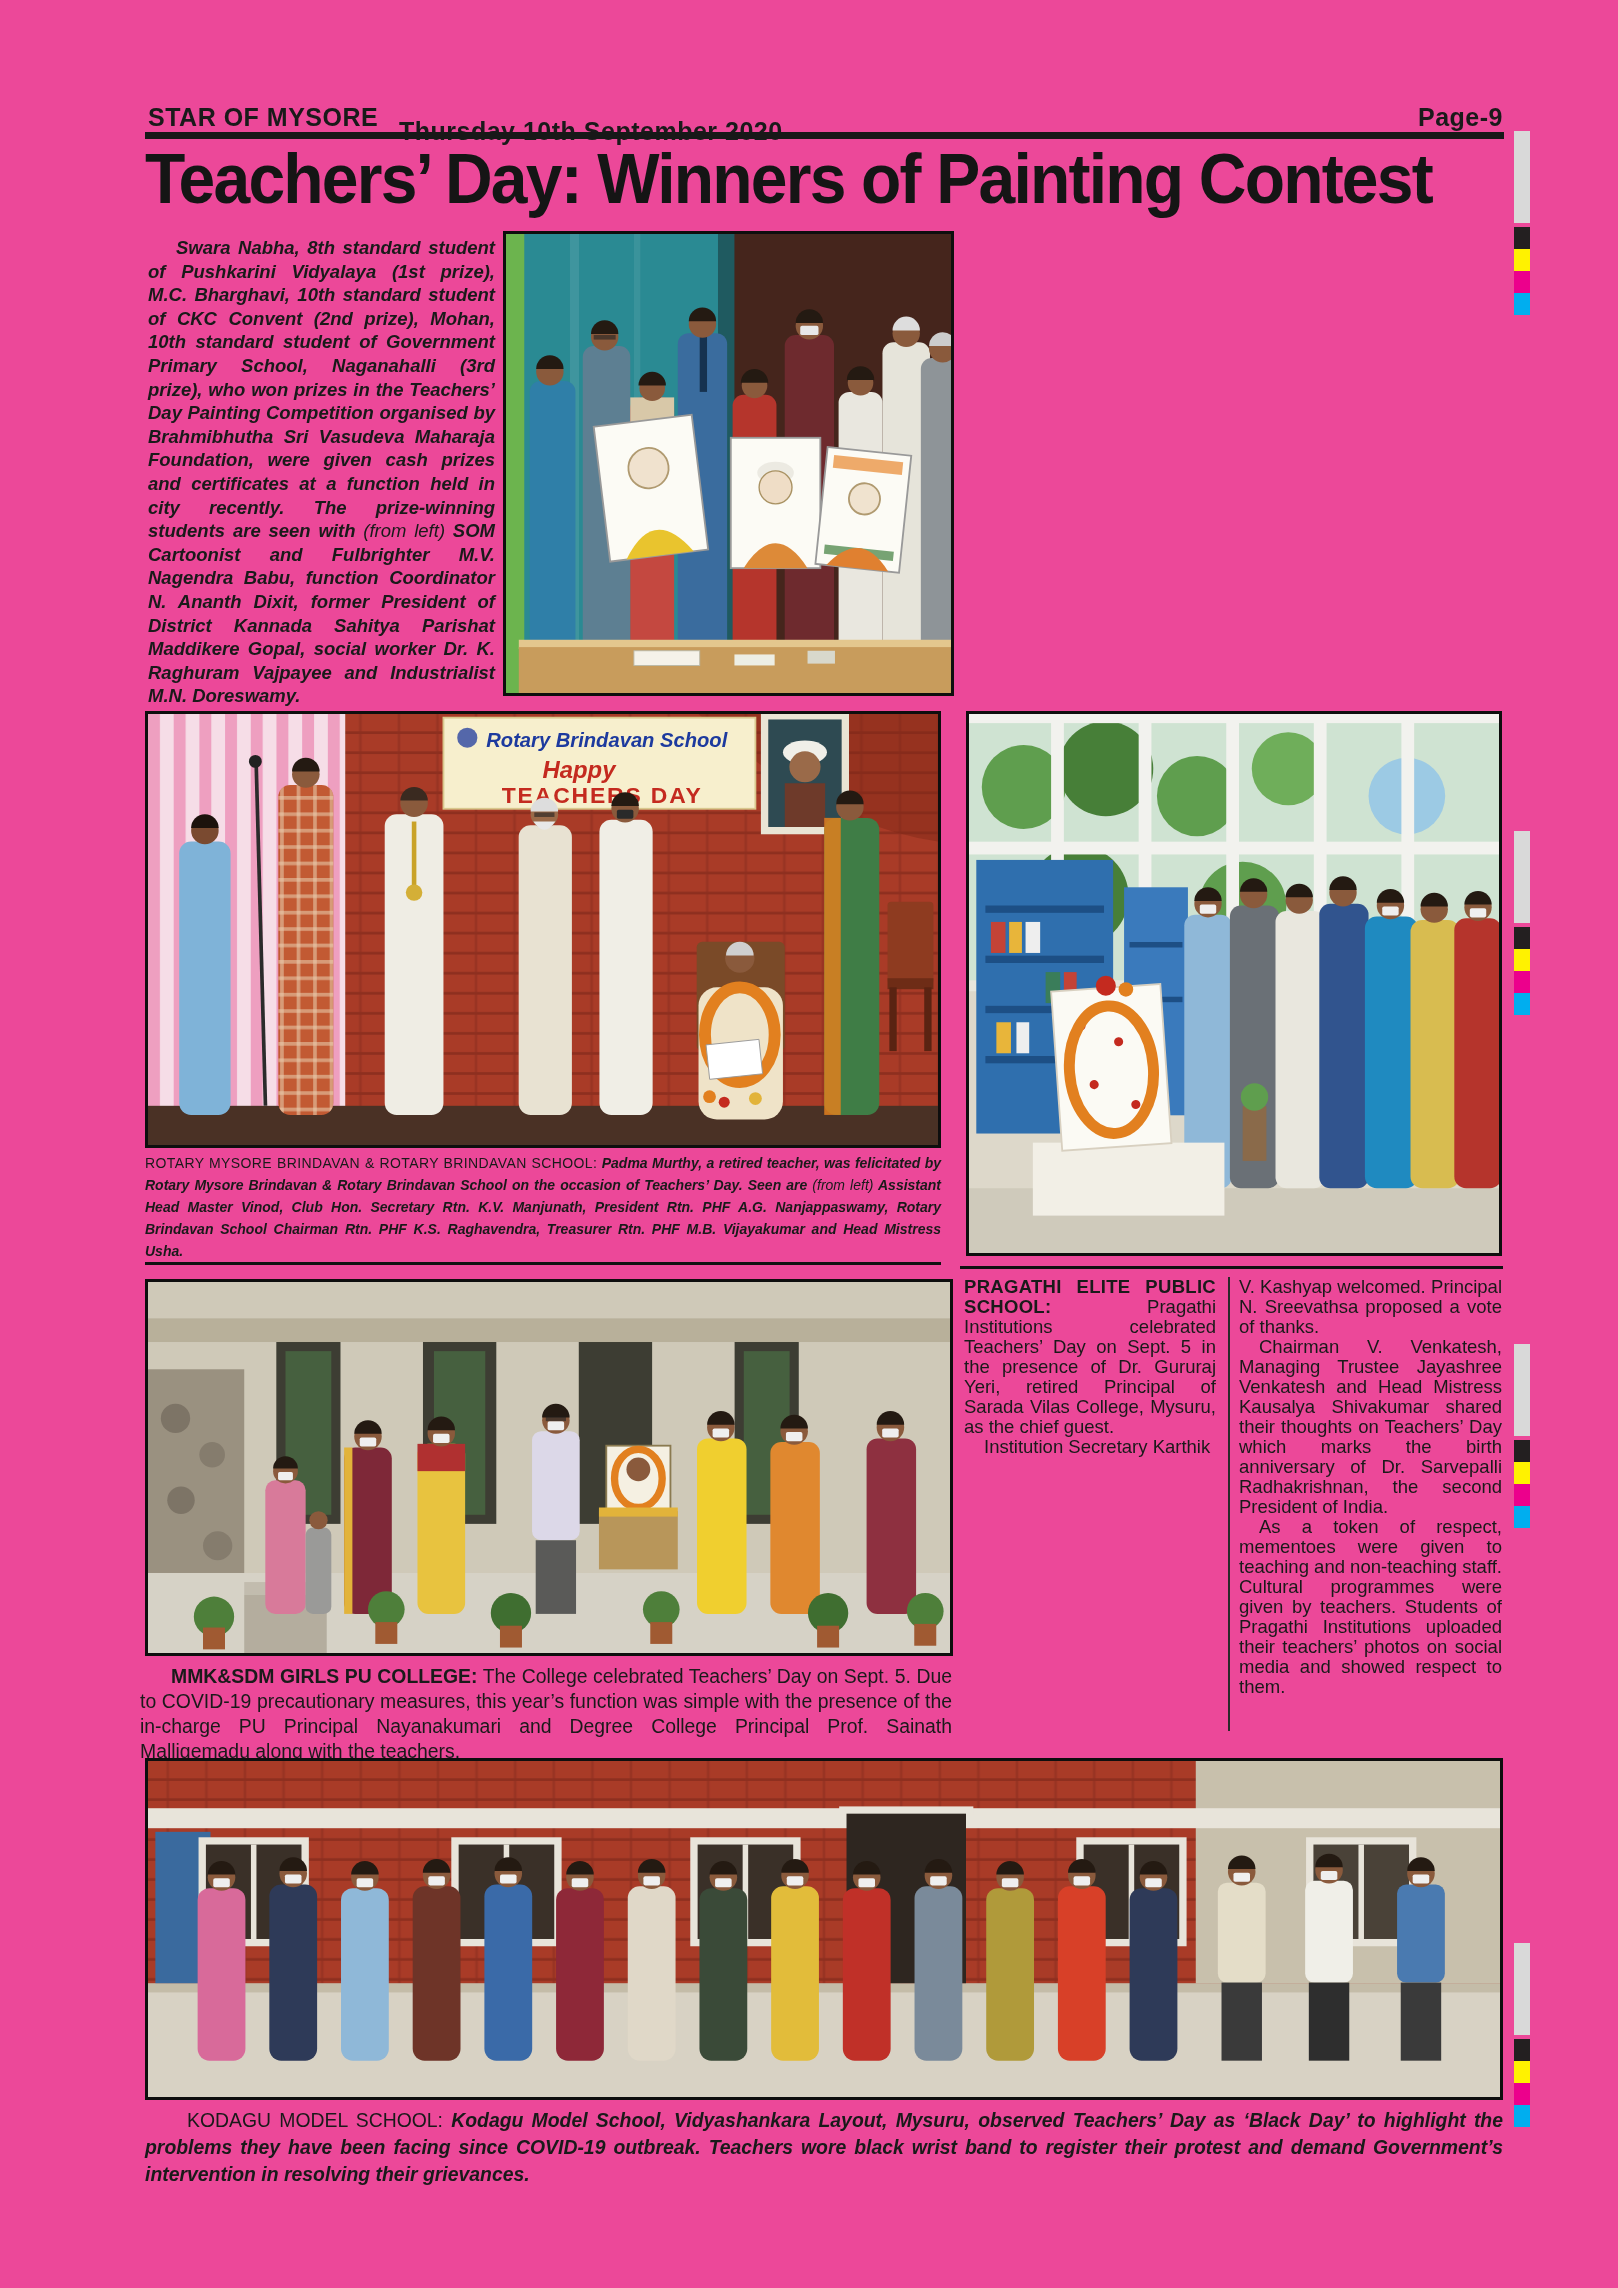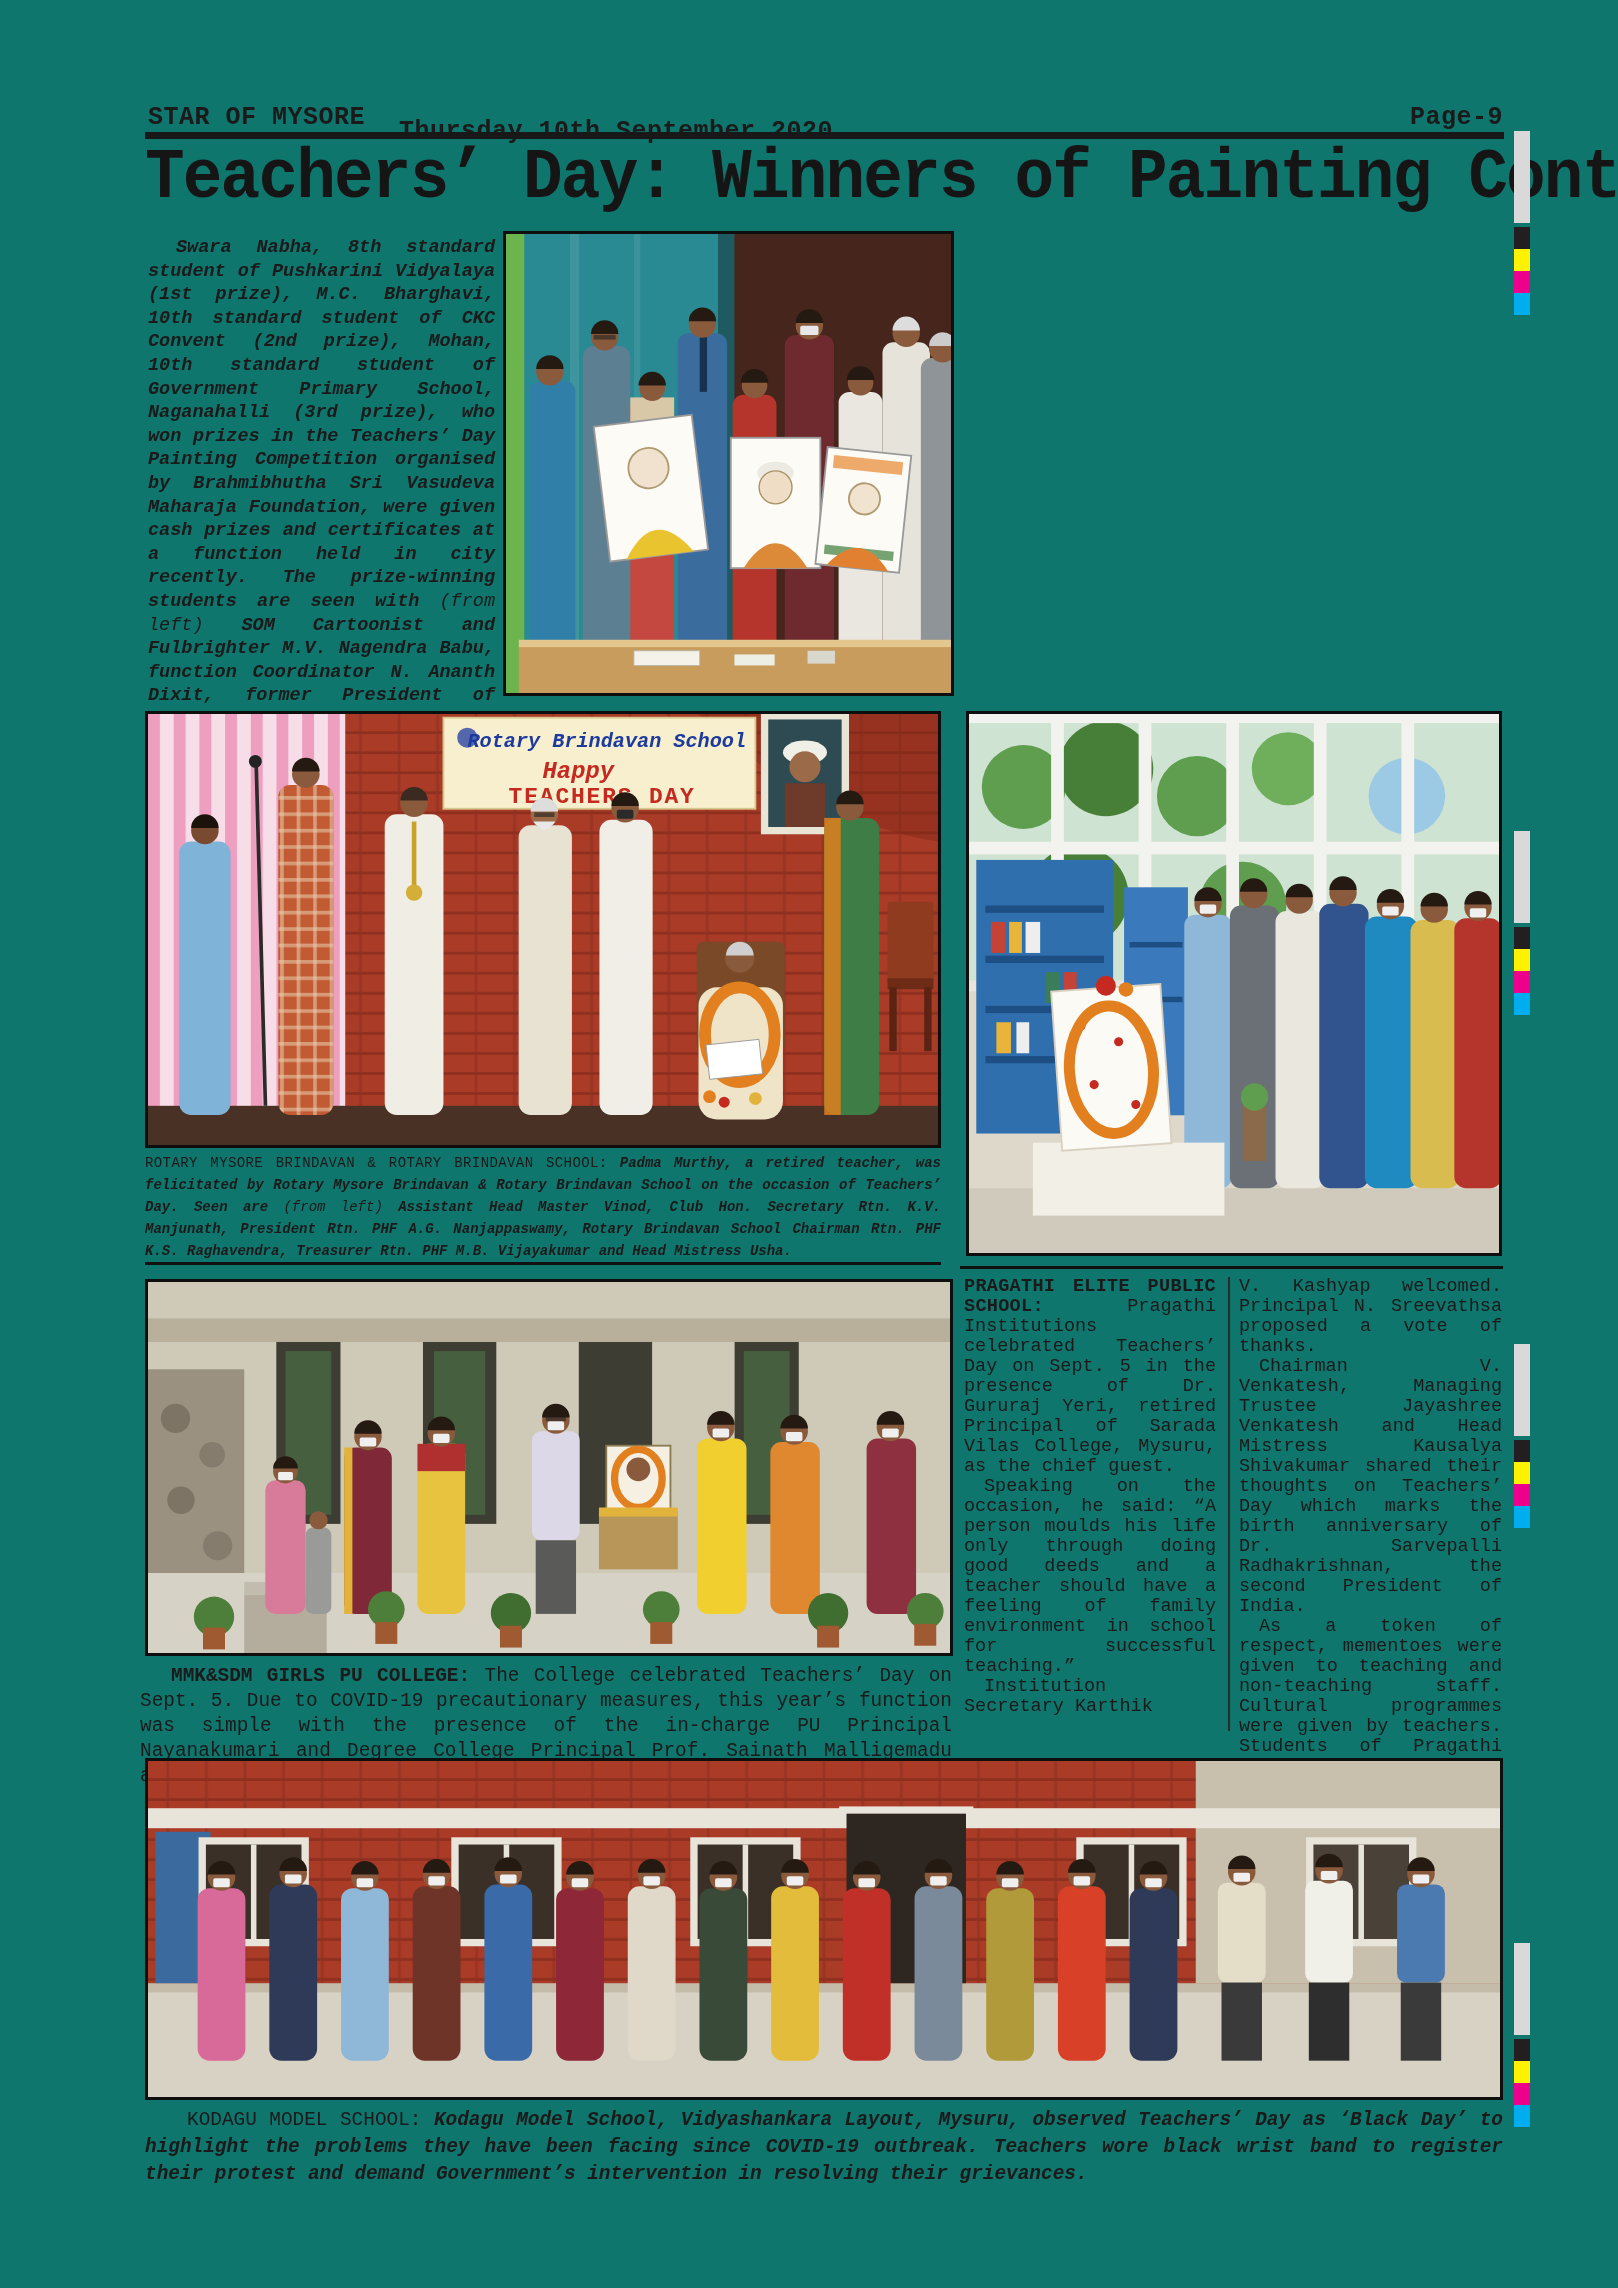--- a/index.html
+++ b/index.html
@@ -1,17 +1,17 @@
 <!DOCTYPE html>
 <html style="font-size:14.8px"><head>
 <meta charset="utf-8">
 <style>
   html,body{margin:0;padding:0;background:#ffffff;}
-  .page{position:relative;width:1619px;height:2289px;background:#0f766e;
-        font-family:Liberation Mono, monospace;color:#1a1a1a;overflow:hidden;}
+  .page{position:relative;width:1619px;height:2289px;background:#ec4899;
+        font-family:Liberation Sans, sans-serif;color:#1a1a1a;overflow:hidden;}
   .abs{position:absolute;}
   
   .mast{font-weight:bold;font-size:25px;letter-spacing:0.5px;white-space:nowrap;}
   .rule{background:#181818;}
   .headline{font-weight:bold;font-size:66px;letter-spacing:-1.8px;white-space:nowrap;
             transform:scaleY(1.07);transform-origin:left top;color:#151515;}
   
   .intro{font-size:18.5px;font-weight:bold;font-style:italic;line-height:23.6px;
          text-align:justify;text-indent:28px;margin:0;}
   .intro .fl{font-weight:normal;}
@@ -309,21 +309,20 @@
   </figure>
 
   <p class="abs cap cap-rotary" style="left:145px;top:1152px;width:796px;"><span class="caplead">ROTARY MYSORE BRINDAVAN &amp; ROTARY BRINDAVAN SCHOOL:</span><span> Padma Murthy, a retired teacher, was felicitated by Rotary Mysore Brindavan &amp; Rotary Brindavan School on the occasion of Teachers’ Day. Seen are </span><span class="fl">(from left)</span><span> Assistant Head Master Vinod, Club Hon. Secretary Rtn. K.V. Manjunath, President Rtn. PHF A.G. Nanjappaswamy, Rotary Brindavan School Chairman Rtn. PHF K.S. Raghavendra, Treasurer Rtn. PHF M.B. Vijayakumar and Head Mistress Usha.</span></p>
   <div class="abs hdiv" style="left:145px;top:1262px;width:796px;height:2.8px;"></div>
 
   <div class="abs hdiv" style="left:960px;top:1266px;width:543px;height:2.8px;"></div>
   <div class="abs vdiv" style="left:1228px;top:1277px;width:1.8px;height:454px;"></div>
 
   <div class="abs col" style="left:964px;top:1277px;width:252px;">
     <p class="pfirst"><span class="leadb">PRAGATHI ELITE PUBLIC SCHOOL:</span><span> Pragathi Institutions celebrated Teachers’ Day on Sept. 5 in the presence of Dr. Gururaj Yeri, retired Principal of Sarada Vilas College, Mysuru, as the chief guest.</span></p>
-    <p>Speaking on the occasion, he said: “A person moulds his life only through doing good deeds and a teacher should have a feeling of family environment in school for successful teaching.”</p>
     <p>Institution Secretary Karthik</p>
   </div>
   <div class="abs col" style="left:1239px;top:1277px;width:263px;">
     <p class="pfirst">V. Kashyap welcomed. Principal N. Sreevathsa proposed a vote of thanks.</p>
     <p>Chairman V. Venkatesh, Managing Trustee Jayashree Venkatesh and Head Mistress Kausalya Shivakumar shared their thoughts on Teachers’ Day which marks the birth anniversary of Dr. Sarvepalli Radhakrishnan, the second President of India.</p>
     <p>As a token of respect, mementoes were given to teaching and non-teaching staff. Cultural programmes were given by teachers. Students of Pragathi Institutions uploaded their teachers’ photos on social media and showed respect to them.</p>
   </div>
 
   <figure class="abs photo" style="left:145px;top:1279px;width:808px;height:377px;margin:0;">
     <svg viewBox="0 0 875 408" preserveAspectRatio="none">

